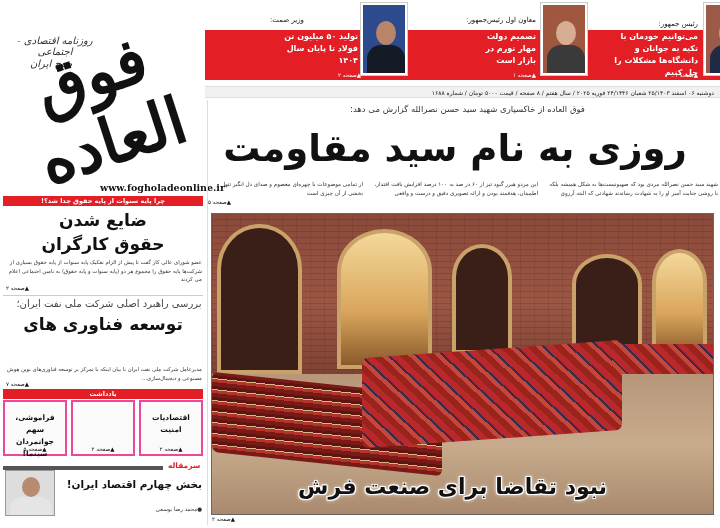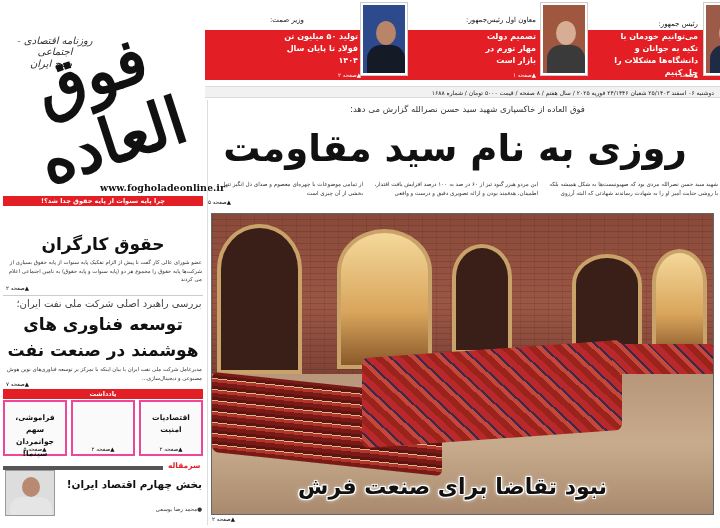--- a/index.html
+++ b/index.html
@@ -141,28 +141,28 @@
   <div class="carpet carpet-pattern" style="left:150px; top:135px; width:260px; height:90px; transform:skewY(-4deg);"></div>
   <div class="carpet carpet-pattern" style="left:400px; top:130px; width:103px; height:30px;"></div>
   <div class="photo-title">نبود تقاضا برای صنعت فرش</div>
 </div>
 <div class="abs page-ref photo-page">▲صفحه ۲</div>
 
 <div class="abs vrule"></div>
 
 <div class="abs" style="left:0; top:0; width:205px; height:528px;">
   <div class="redbar" style="top:196px;">چرا پایه سنوات از پایه حقوق جدا شد؟!</div>
+  <div class="l-h1" style="top:208px;">ضایع شدن</div>
   <div class="l-h1" style="top:232px;">حقوق کارگران</div>
   <div class="l-body" style="top:258px;">عضو شورای عالی کار گفت تا پیش از الزام تفکیک پایه سنوات از پایه حقوق بسیاری از شرکت‌ها پایه حقوق را مجموع هر دو (پایه سنوات و پایه حقوق) به تامین اجتماعی اعلام می کردند</div>
   <div class="l-page" style="left:6px; top:285px;">▲صفحه ۲</div>
   <div class="hr" style="top:295px;"></div>
 
   <div class="l-kicker" style="top:298px;">بررسی راهبرد اصلی شرکت ملی نفت ایران؛</div>
   <div class="l-h1" style="top:312px;">توسعه فناوری های</div>
-  <div class="l-h1" style="top:338px;">هوشمند در صنعت نفت</div>
   <div class="l-body" style="top:365px;">مدیرعامل شرکت ملی نفت ایران با بیان اینکه با تمرکز بر توسعه فناوری‌های نوین هوش مصنوعی و دیجیتال‌سازی...</div>
   <div class="l-page" style="left:6px; top:381px;">▲صفحه ۷</div>
 
   <div class="redbar" style="top:389px;">یادداشت</div>
   <div class="notes">
     <div class="note" style="right:0;">
       <div class="note-title">اقتصادیات امنیت</div>
       <div class="note-page">▲صفحه ۲</div>
     </div>
     <div class="note" style="right:68px;">

